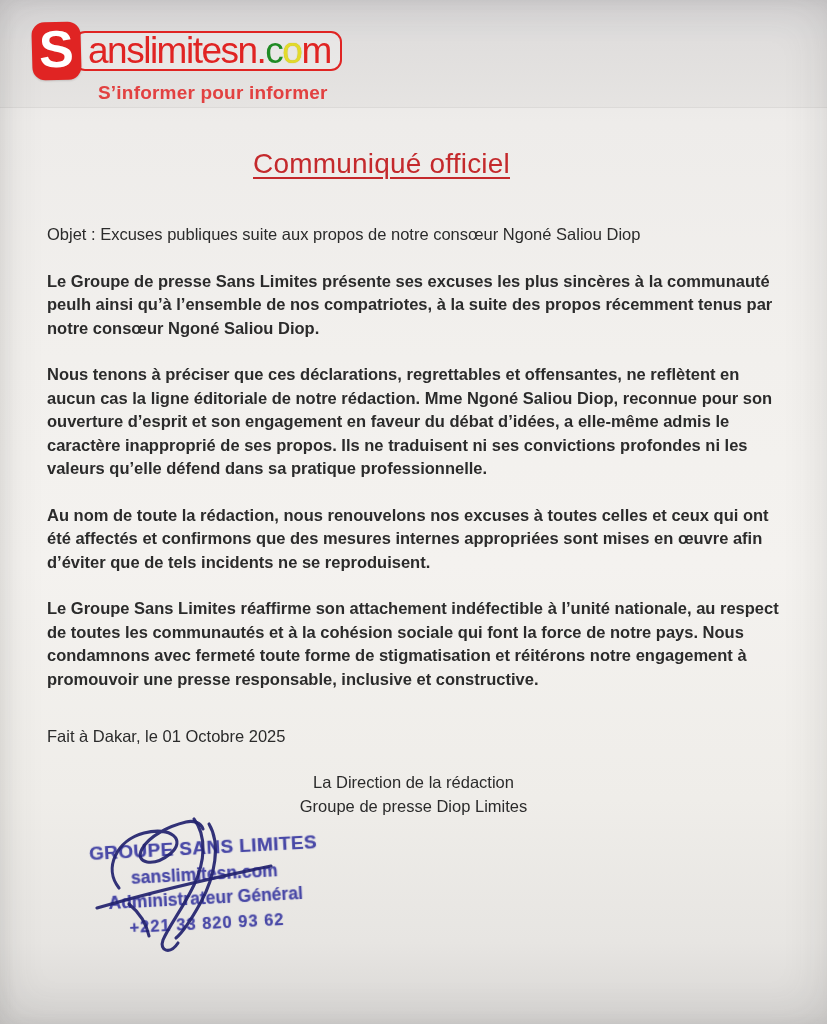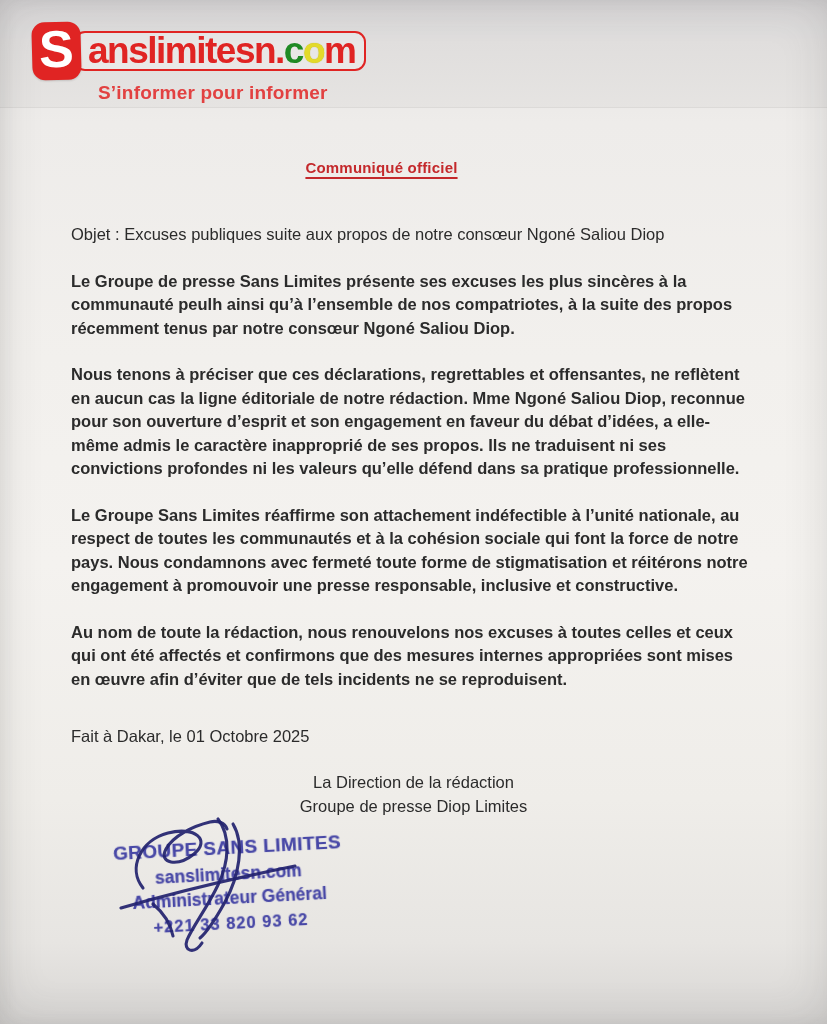--- a/index.html
+++ b/index.html
@@ -47,49 +47,49 @@
     display: inline-flex; align-items: baseline;
     margin-left: -7px;
     height: 40px;
     border: 2.5px solid #e02423;
     border-radius: 11px;
     padding: 0 9px 2px 12px;
     background: rgba(255,255,255,0.25);
     align-items: center;
     z-index: 1;
   }
-  .logo-pill span { font-weight: bold; font-size: 37px; letter-spacing: -1.5px; line-height: 1; }
+  .logo-pill span { font-weight: normal; font-size: 37px; letter-spacing: -1.5px; line-height: 1; }
   .lr { color: #e02423; }
   .lg { color: #1f8a24; }
   .ly { color: #e3da2b; text-shadow: 0 0 1px #b9b200; }
   .tagline {
     margin: 2px 0 0 66px;
     color: #e24141;
     font-size: 19px;
     font-weight: bold;
     letter-spacing: 0.2px;
   }
   
   .title {
     margin-top: 40px;
     text-align: center;
     transform: translateX(-32px);
   }
   .title-text {
     color: #c4292c;
-    font-size: 15px;
-    font-weight: bold;
+    font-size: 28px;
+    font-weight: normal;
     text-decoration: underline;
     text-decoration-thickness: 2px;
     text-underline-offset: 4px;
     letter-spacing: 0.2px;
   }
   
   .body {
-    padding: 0 71px;
+    padding: 0 47px;
     color: #2b2b2b;
     font-size: 16.5px;
     line-height: 23.5px;
   }
   .subject { margin-top: 42px; }
   .body p.para { margin-top: 23px; font-weight: bold; }
   .dateline { margin-top: 34px; }
   .closing { margin-top: 21px; line-height: 24px; text-align: center; }
   
   .stamp-wrap { position: relative; margin-top: 12px; height: 130px; }
@@ -139,22 +139,22 @@
     </div>
     <div class="tagline">S’informer pour informer</div>
   </header>
 
   <h1 class="title"><span class="title-text">Communiqué officiel</span></h1>
 
   <main class="body">
     <p class="subject">Objet : Excuses publiques suite aux propos de notre consœur Ngoné Saliou Diop</p>
     <p class="para">Le Groupe de presse Sans Limites présente ses excuses les plus sincères à la communauté peulh ainsi qu’à l’ensemble de nos compatriotes, à la suite des propos récemment tenus par notre consœur Ngoné Saliou Diop.</p>
     <p class="para">Nous tenons à préciser que ces déclarations, regrettables et offensantes, ne reflètent en aucun cas la ligne éditoriale de notre rédaction. Mme Ngoné Saliou Diop, reconnue pour son ouverture d’esprit et son engagement en faveur du débat d’idées, a elle-même admis le caractère inapproprié de ses propos. Ils ne traduisent ni ses convictions profondes ni les valeurs qu’elle défend dans sa pratique professionnelle.</p>
+    <p class="para">Au nom de toute la rédaction, nous renouvelons nos excuses à toutes celles et ceux qui ont été affectés et confirmons que des mesures internes appropriées sont mises en œuvre afin d’éviter que de tels incidents ne se reproduisent.</p>
     <p class="para">Le Groupe Sans Limites réaffirme son attachement indéfectible à l’unité nationale, au respect de toutes les communautés et à la cohésion sociale qui font la force de notre pays. Nous condamnons avec fermeté toute forme de stigmatisation et réitérons notre engagement à promouvoir une presse responsable, inclusive et constructive.</p>
-    <p class="para">Au nom de toute la rédaction, nous renouvelons nos excuses à toutes celles et ceux qui ont été affectés et confirmons que des mesures internes appropriées sont mises en œuvre afin d’éviter que de tels incidents ne se reproduisent.</p>
     <p class="dateline">Fait à Dakar, le 01 Octobre 2025</p>
     <p class="closing">
       <span>La Direction de la rédaction</span><br>
       <span>Groupe de presse Diop Limites</span>
     </p>
 
     <div class="stamp-wrap">
       <div class="stamp">
         <div class="s1">GROUPE SANS LIMITES</div>
         <div class="s2">sanslimitesn.com</div>

